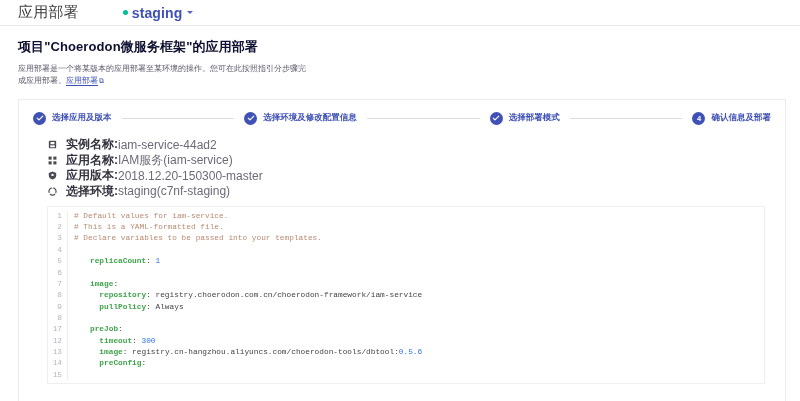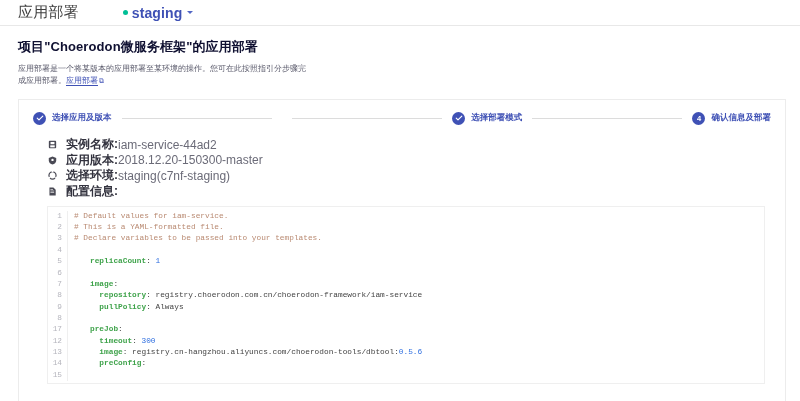--- a/index.html
+++ b/index.html
@@ -219,20 +219,28 @@
     <div class="step">
       <div class="step-circle">
         <svg viewBox="0 0 12 12">
             <path d="M1.8 6.2 L4.5 8.9 L10.2 3.2" fill="none" stroke="#ffffff" stroke-width="1.7" stroke-linecap="round" stroke-linejoin="round"></path>
           </svg>
       </div>
       <div class="step-label">选择应用及版本</div>
     </div>
     <div class="step-line"></div>
 
+    <div class="step">
+      <div class="step-circle">
+        <svg viewBox="0 0 12 12">
+            <path d="M1.8 6.2 L4.5 8.9 L10.2 3.2" fill="none" stroke="#ffffff" stroke-width="1.7" stroke-linecap="round" stroke-linejoin="round"></path>
+          </svg>
+      </div>
+      <div class="step-label">选择环境及修改配置信息</div>
+    </div>
     <div class="step-line"></div>
 
     <div class="step">
       <div class="step-circle">
         <svg viewBox="0 0 12 12">
             <path d="M1.8 6.2 L4.5 8.9 L10.2 3.2" fill="none" stroke="#ffffff" stroke-width="1.7" stroke-linecap="round" stroke-linejoin="round"></path>
           </svg>
       </div>
       <div class="step-label">选择部署模式</div>
     </div>
@@ -252,20 +260,32 @@
         <svg width="9" height="9" viewBox="0 0 16 16">
             <rect x="1.5" y="1.5" width="13" height="13" rx="1.5" fill="#4a4a55"></rect>
             <rect x="4.5" y="3.5" width="7" height="4" fill="#ffffff"></rect>
             <rect x="4" y="9.5" width="8" height="3.5" fill="#ffffff"></rect>
           </svg>
       </span>
       <span class="drow-label">实例名称:</span>
       <span class="drow-value">iam-service-44ad2</span>
     </div>
 
+    <div class="drow">
+      <span class="drow-icon">
+        <svg width="9" height="9" viewBox="0 0 16 16">
+            <rect x="1" y="1" width="5.5" height="5.5" fill="#4a4a55"></rect>
+            <rect x="9.5" y="1" width="5.5" height="5.5" fill="#4a4a55"></rect>
+            <rect x="1" y="9.5" width="5.5" height="5.5" fill="#4a4a55"></rect>
+            <rect x="9.5" y="9.5" width="5.5" height="5.5" fill="#4a4a55"></rect>
+          </svg>
+      </span>
+      <span class="drow-label">应用名称:</span>
+      <span class="drow-value">IAM服务(iam-service)</span>
+    </div>
 
     <div class="drow">
       <span class="drow-icon">
         <svg width="9" height="9" viewBox="0 0 16 16">
             <path d="M8 .8 14.6 3.4 V8 c0 4-3.3 6.3-6.6 7.2C4.7 14.3 1.4 12 1.4 8 V3.4 Z" fill="#4a4a55"></path>
             <circle cx="8" cy="7" r="2.1" fill="#ffffff"></circle>
           </svg>
       </span>
       <span class="drow-label">应用版本:</span>
       <span class="drow-value">2018.12.20-150300-master</span>
@@ -278,32 +298,20 @@
             <rect x="6.4" y="-0.4" width="3.2" height="3.2" fill="#ffffff"></rect>
             <rect x="12.8" y="10.4" width="3.2" height="3.2" fill="#ffffff"></rect>
             <rect x="0.4" y="10.4" width="3.2" height="3.2" fill="#ffffff"></rect>
           </svg>
       </span>
       <span class="drow-label">选择环境:</span>
       <span class="drow-value">staging(c7nf-staging)</span>
     </div>
 
 
-    <div class="drow">
-      <span class="drow-icon">
-        <svg width="9" height="9" viewBox="0 0 16 16">
-            <path d="M2.6.9 h7 L13.7 5 v10.1 H2.6 Z" fill="#4a4a55"></path>
-            <rect x="4.3" y="4" width="4.6" height="1.1" fill="#ffffff"></rect>
-            <rect x="4.3" y="6.6" width="6.6" height="1.1" fill="#ffffff"></rect>
-            <rect x="4.3" y="9.2" width="6.6" height="1.1" fill="#ffffff"></rect>
-          </svg>
-      </span>
-      <span class="drow-label">配置信息:</span>
-      <span class="drow-value"></span>
-    </div>
 
   </div>
 
   <div class="codewrap">
     <div class="codeinner">
       <div class="gutter">
           <div>1</div>
           <div>2</div>
           <div>3</div>
           <div>4</div>

